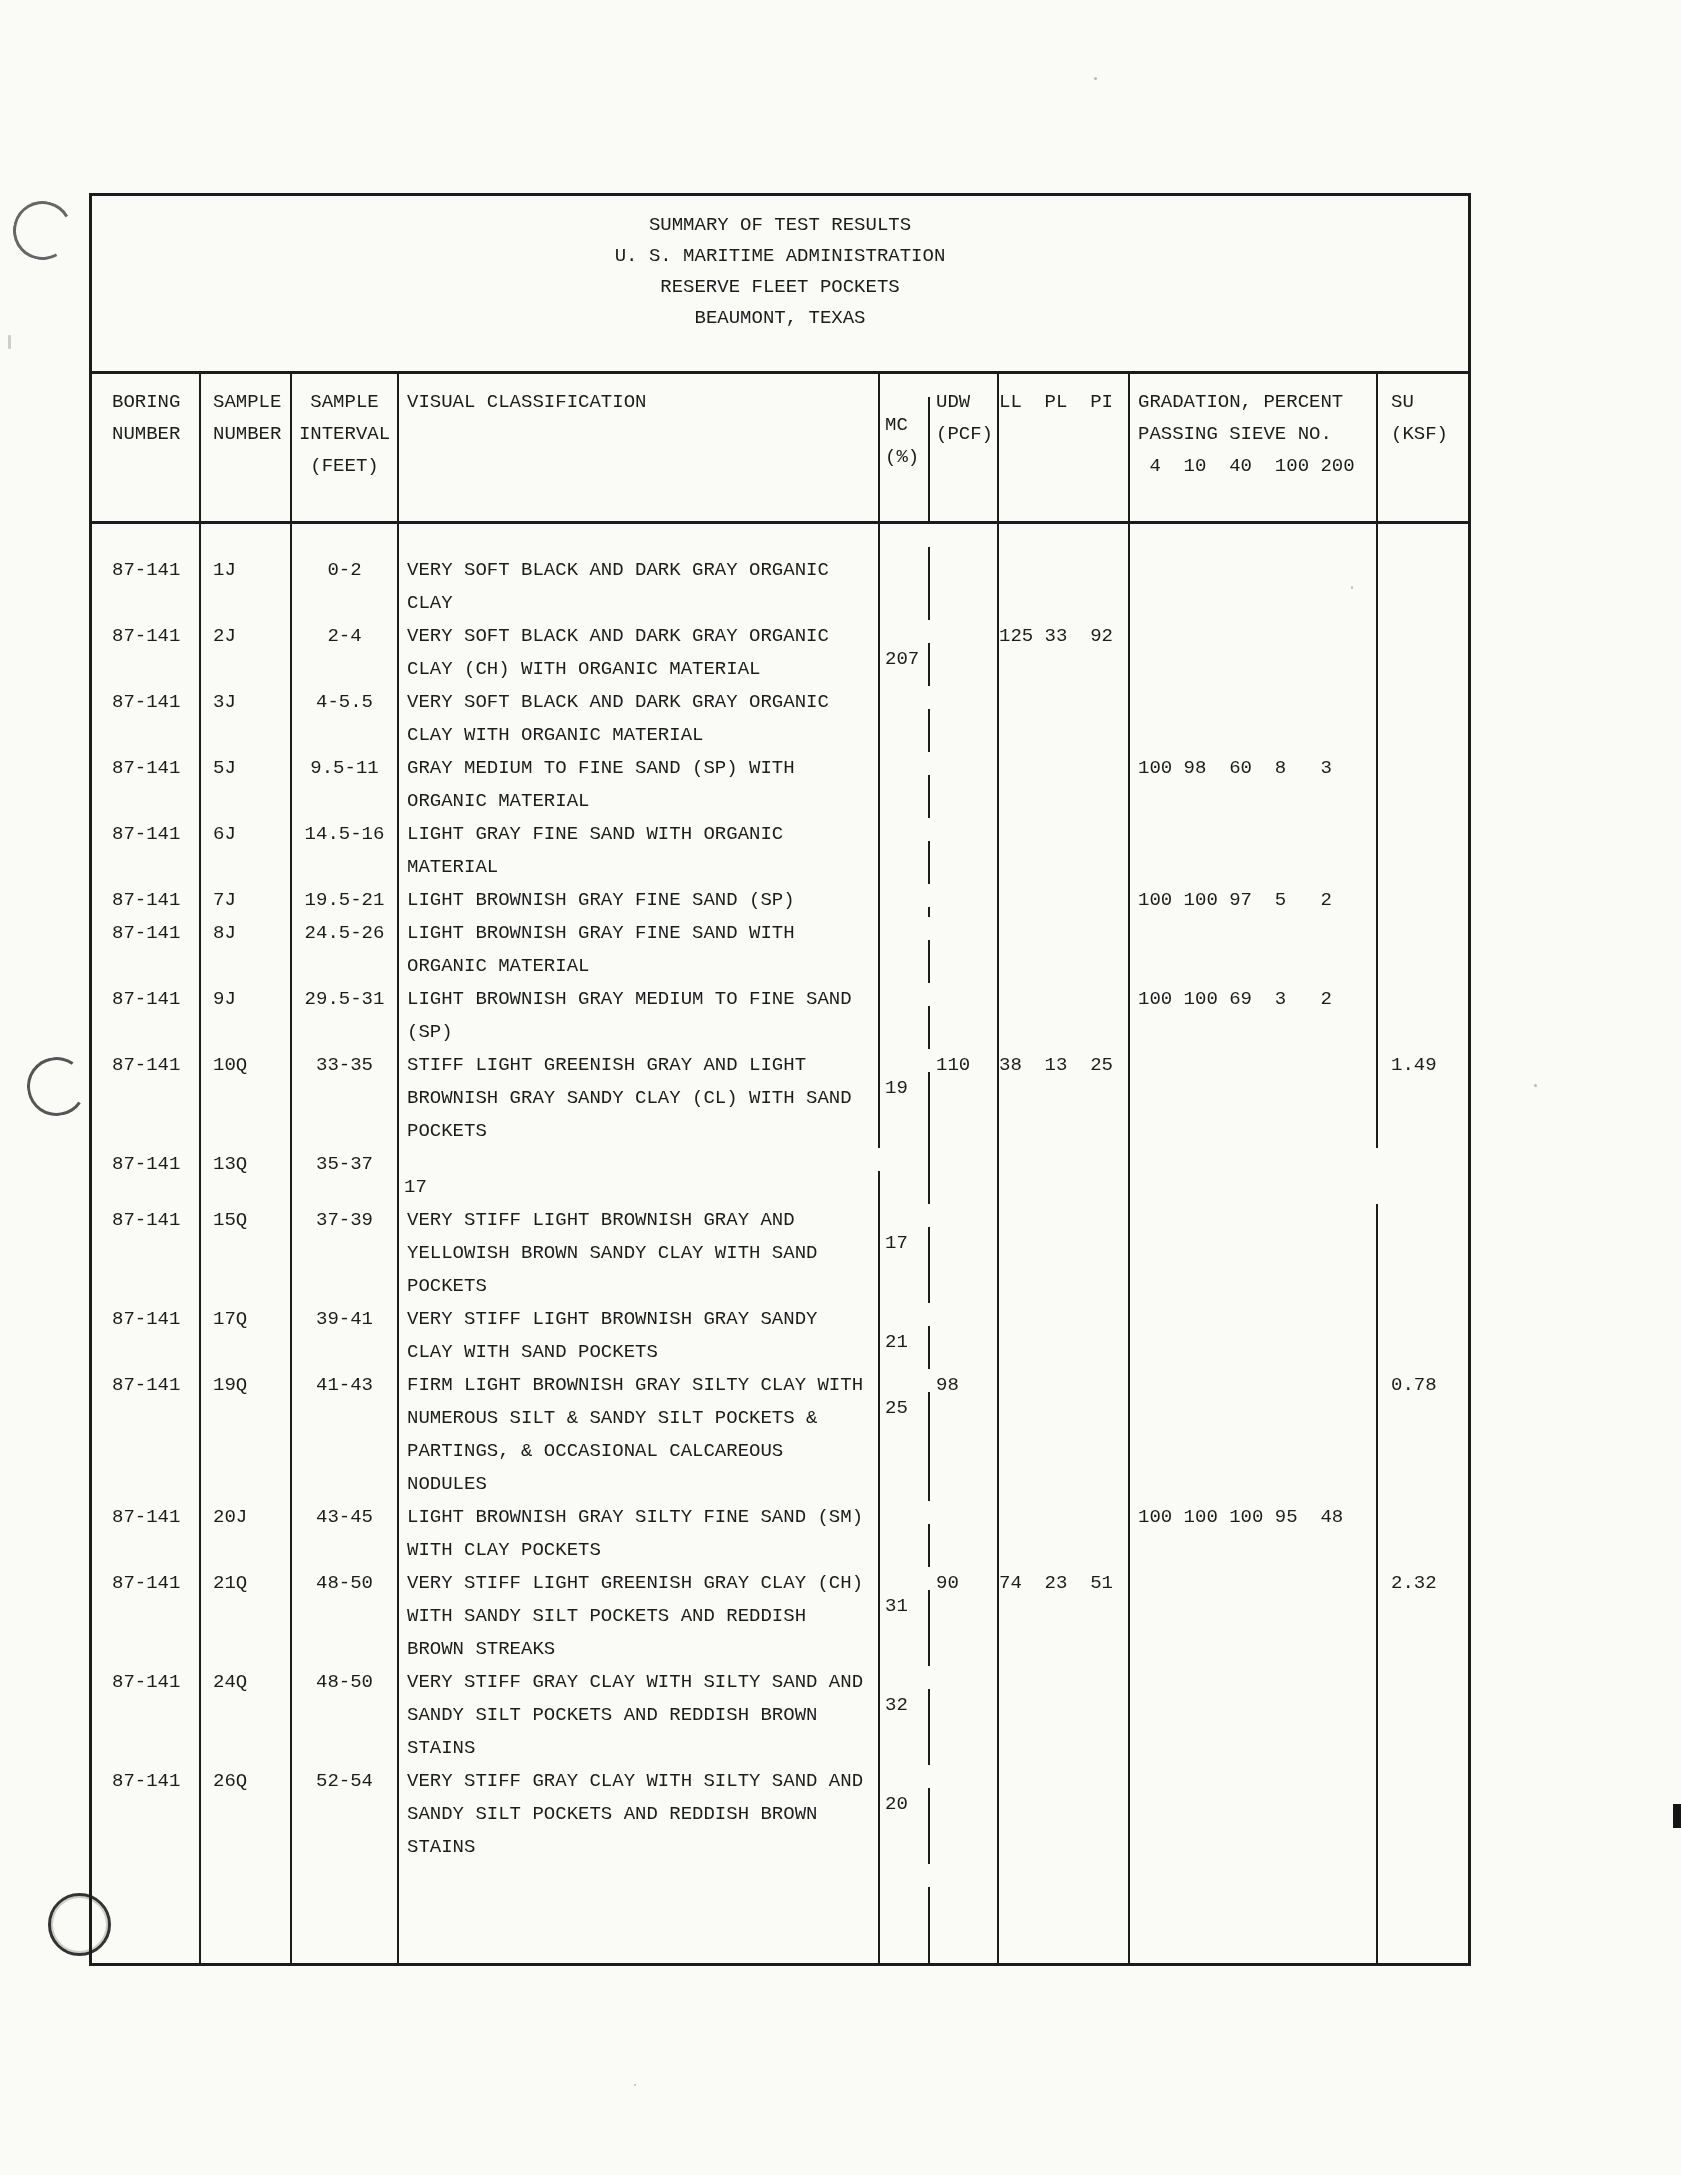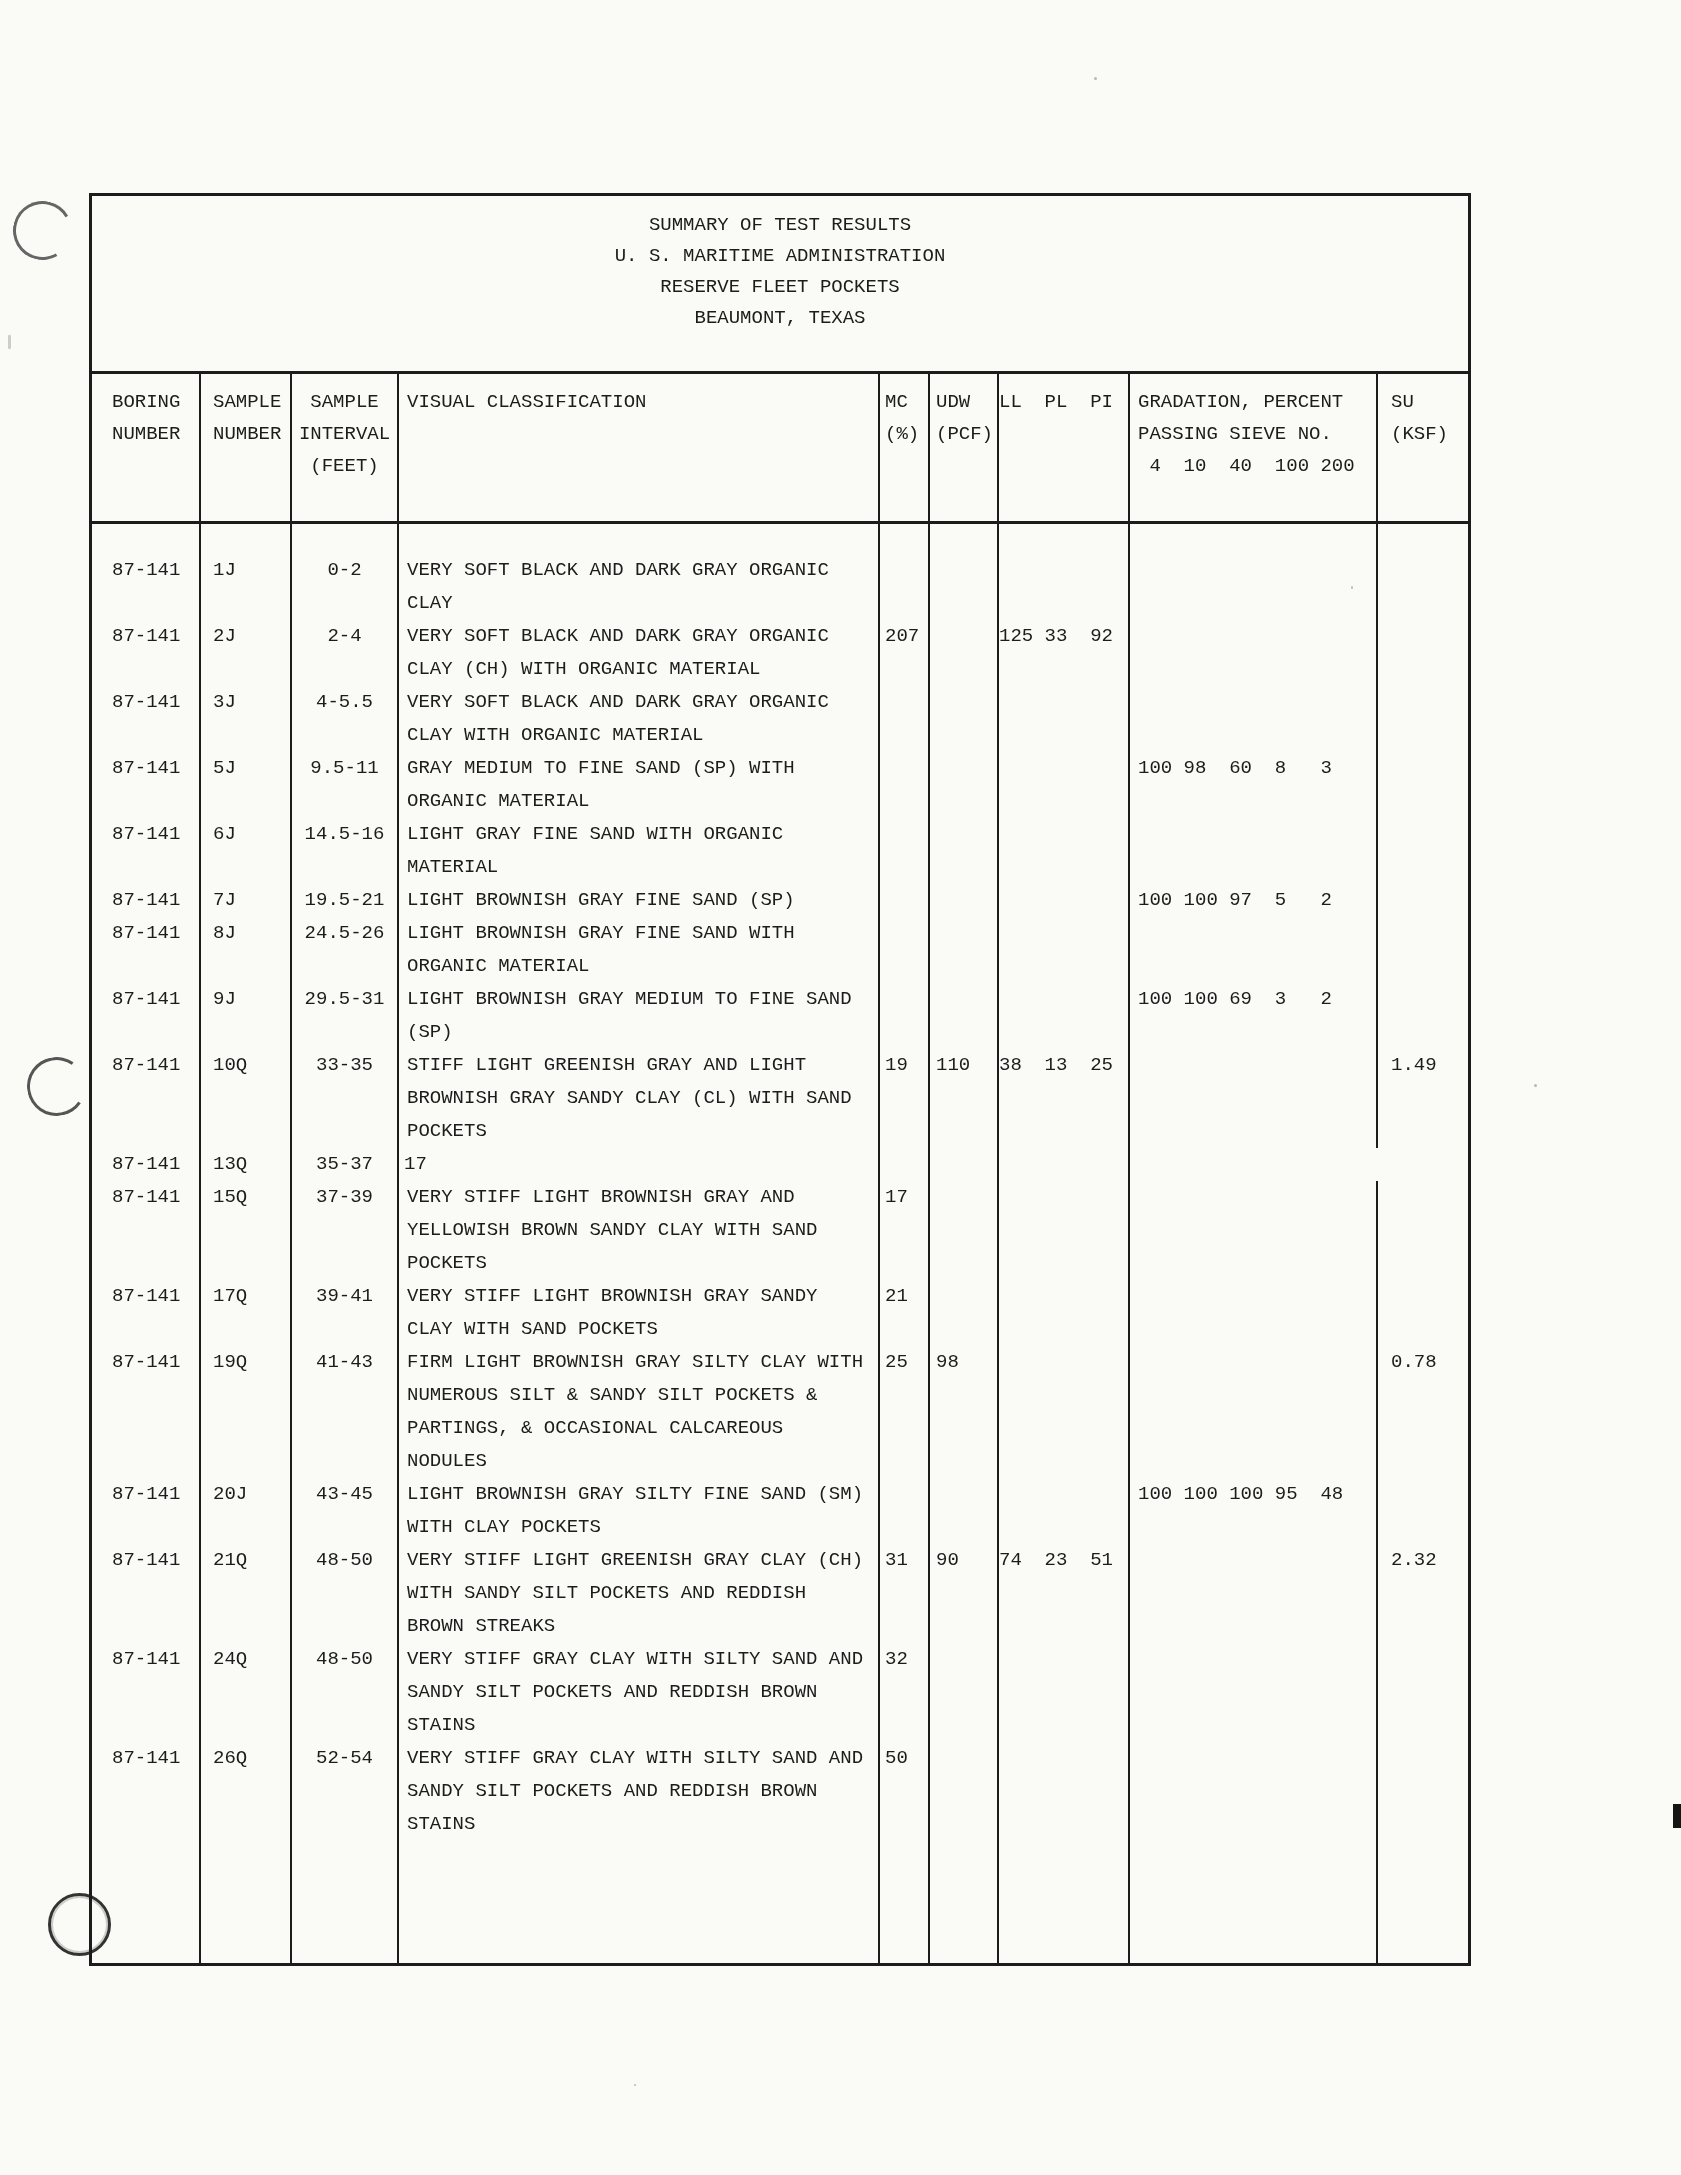--- a/index.html
+++ b/index.html
@@ -55,21 +55,21 @@
     font-size: 19px;
   }
   .data-row .cell { line-height: 33px; }
   .data-row:first-child .cell { padding-top: 30px; }
   .filler-row { flex: 1; }
 
   .c-boring   { padding-left: 12px; margin-left: 8px; }
   .c-sample   { padding-left: 12px; }
   .c-interval { text-align: center; }
   .c-class    { padding-left: 8px; }
-  .c-mc       { padding-left: 5px; }
+  .c-mc       { padding-left: 5px; margin-top: 23px; }
   .c-udw      { padding-left: 6px; }
   .c-att      { padding-left: 0; }
   .c-grad     { padding-left: 8px; }
   .c-su       { padding-left: 13px; }
 
   .hole {
     position: absolute;
     border-radius: 50%;
     background: transparent;
   }
@@ -363,21 +363,21 @@
     <div class="cell c-su"></div>
   </div>
 
   <div class="grid-row data-row">
     <div class="cell c-boring">87-141</div>
     <div class="cell c-sample">26Q</div>
     <div class="cell c-interval">52-54</div>
     <div class="cell c-class">VERY STIFF GRAY CLAY WITH SILTY SAND AND
 SANDY SILT POCKETS AND REDDISH BROWN
 STAINS</div>
-    <div class="cell c-mc">50</div>
+    <div class="cell c-mc">20</div>
     <div class="cell c-udw"></div>
     <div class="cell c-att"></div>
     <div class="cell c-grad"></div>
     <div class="cell c-su"></div>
   </div>
 <div class="grid-row filler-row">
         <div class="cell c-boring"></div>
         <div class="cell c-sample"></div>
         <div class="cell c-interval"></div>
         <div class="cell c-class"></div>

